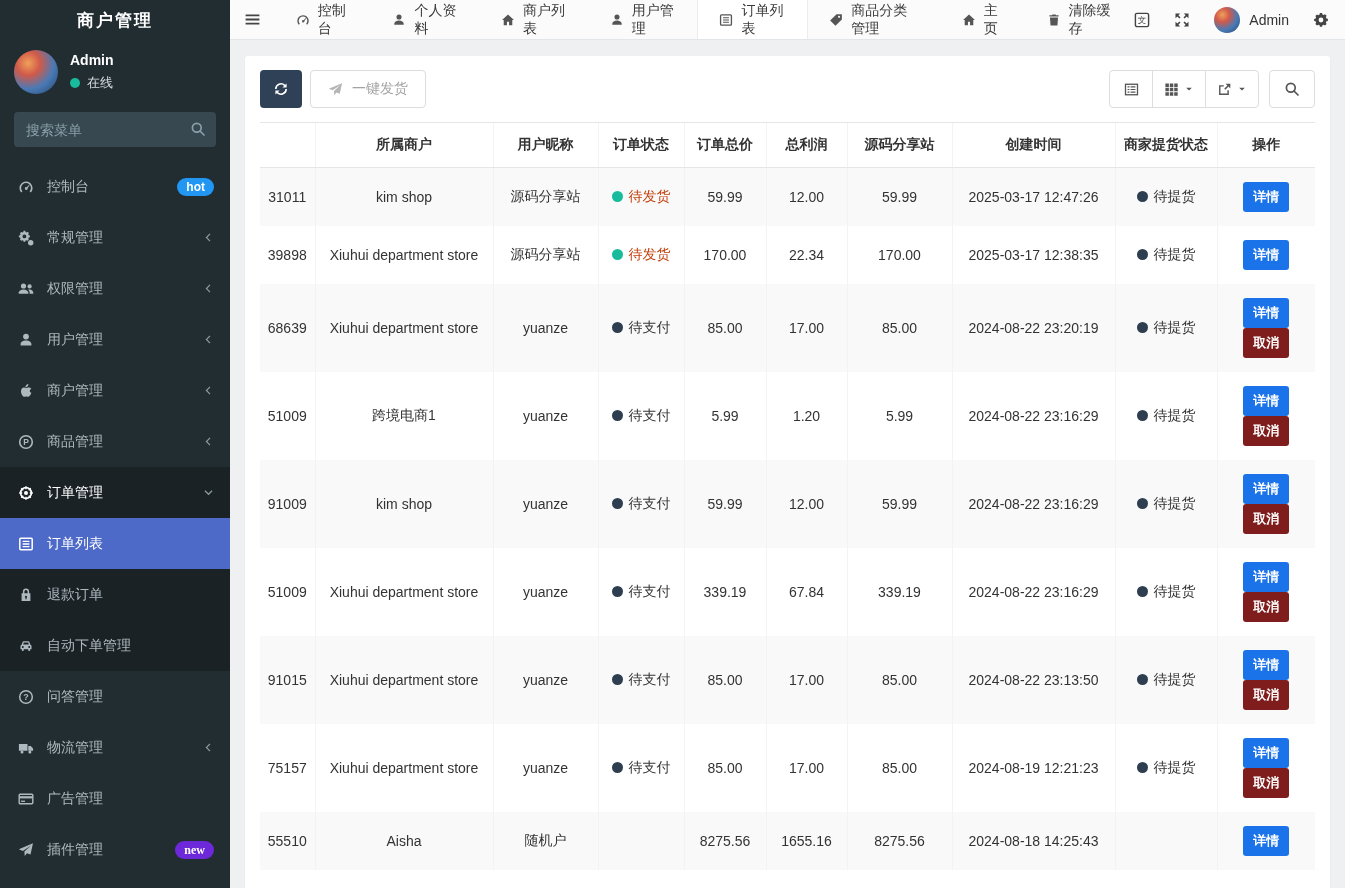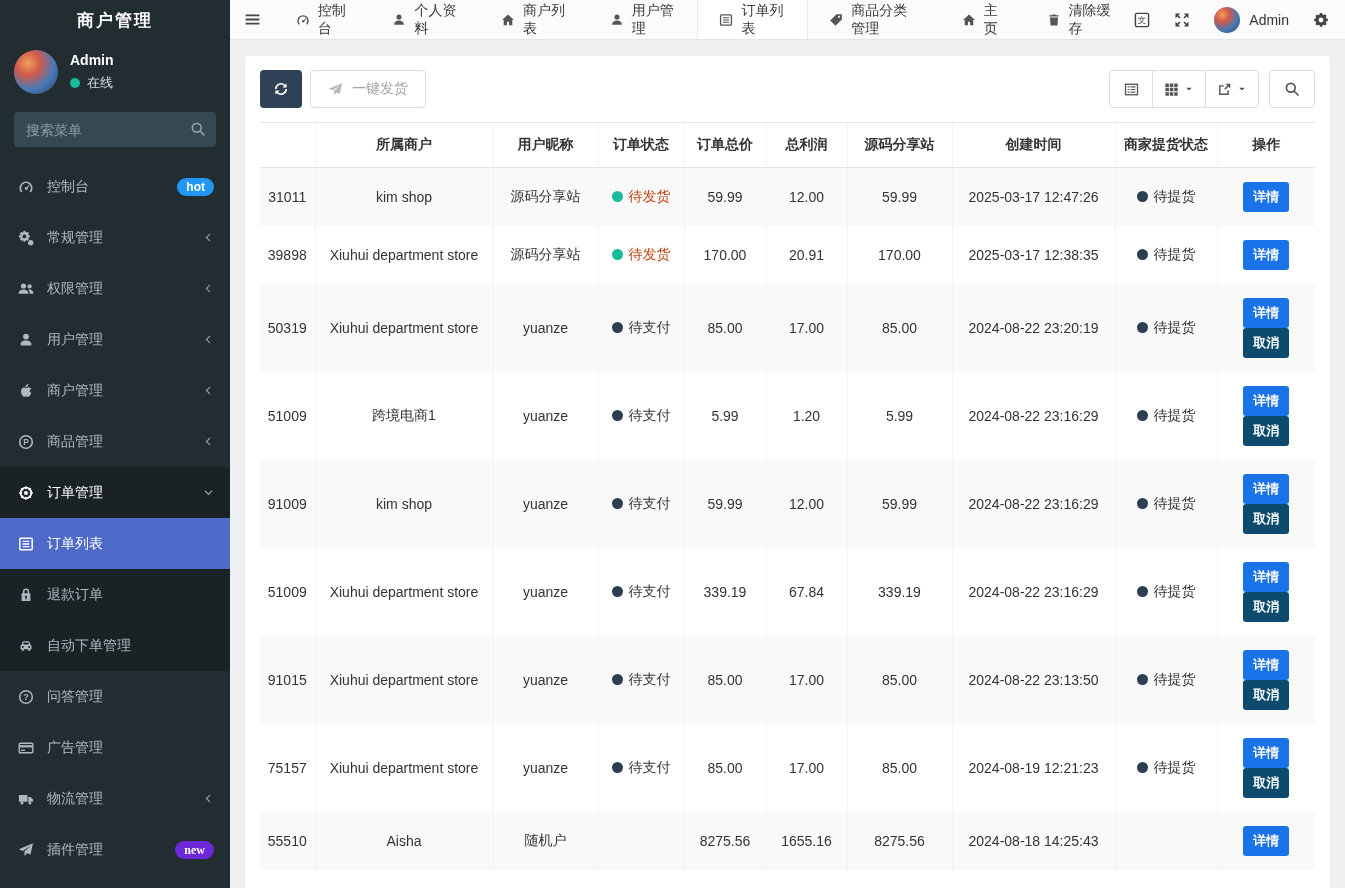--- a/index.html
+++ b/index.html
@@ -73,21 +73,21 @@
   table { width:100%; border-collapse:collapse; table-layout:fixed; font-size:14px; }
   th { font-weight:bold; text-align:center; padding:13px 6px; border-top:1px solid #e6e6e6; border-bottom:1px solid #e6e6e6; color:#333; }
   td { text-align:center; padding:14px 6px; color:#333; }
   th + th, td + td { border-left:1px solid #f3f3f3; }
   tbody tr:nth-child(odd) td { background:#f9f9f9; }
   .st-dot { width:11px; height:11px; border-radius:50%; display:inline-block; vertical-align:-1px; margin-right:6px; }
   .st-ship { color:#c2410c; }
   .act-btn { border:none; border-radius:3px; color:#fff; font-size:13px; font-weight:bold; padding:6px 10px;
     margin:0 3px; cursor:pointer; font-family:inherit; }
   .act-detail { background:#1a73e8; }
-  .act-cancel { background:#0c4a6e; }
+  .act-cancel { background:#7f1d1d; }
 </style>
 </head>
 <body>
 
 <div class="app">
 
   <aside class="sidebar">
     <div class="brand">商户管理</div>
     <div class="user-panel">
       <div class="avatar"></div>
@@ -240,42 +240,42 @@
           <span class="mi-icon">
             <svg viewBox="0 0 16 16">
               <circle cx="8" cy="8" r="6.3" fill="none" stroke="currentColor" stroke-width="1.5"></circle>
               <text x="8" y="11.3" text-anchor="middle" font-size="9" font-weight="bold" fill="currentColor">?</text>
             </svg>
           </span>
           <span class="mi-label">问答管理</span>
         </div>
         <div class="menu-item">
           <span class="mi-icon">
+            <svg viewBox="0 0 16 16" fill="currentColor">
+              <path d="M.9 3.9h8.6v6.8H.9zM10.3 6h2.4l2.4 2.6v2.1h-4.8z"></path>
+              <circle cx="4" cy="11.9" r="1.5"></circle>
+              <circle cx="11.9" cy="11.9" r="1.5"></circle>
+            </svg>
+          </span>
+          <span class="mi-label">物流管理</span>
+          <span class="chev">
+            <svg viewBox="0 0 16 16">
+              <path d="M10.2 2.8L5 8l5.2 5.2" fill="none" stroke="currentColor" stroke-width="1.8"></path>
+            </svg>
+          </span>
+        </div>
+        <div class="menu-item">
+          <span class="mi-icon">
             <svg viewBox="0 0 16 16">
               <rect x="1.2" y="3.3" width="13.6" height="9.4" rx="1" fill="none" stroke="currentColor" stroke-width="1.4"></rect>
               <rect x="1.2" y="5.2" width="13.6" height="2.2" fill="currentColor"></rect>
               <rect x="3" y="9.6" width="4" height="1.3" fill="currentColor"></rect>
             </svg>
           </span>
           <span class="mi-label">广告管理</span>
-        </div>
-        <div class="menu-item">
-          <span class="mi-icon">
-            <svg viewBox="0 0 16 16" fill="currentColor">
-              <path d="M.9 3.9h8.6v6.8H.9zM10.3 6h2.4l2.4 2.6v2.1h-4.8z"></path>
-              <circle cx="4" cy="11.9" r="1.5"></circle>
-              <circle cx="11.9" cy="11.9" r="1.5"></circle>
-            </svg>
-          </span>
-          <span class="mi-label">物流管理</span>
-          <span class="chev">
-            <svg viewBox="0 0 16 16">
-              <path d="M10.2 2.8L5 8l5.2 5.2" fill="none" stroke="currentColor" stroke-width="1.8"></path>
-            </svg>
-          </span>
         </div>
         <div class="menu-item">
           <span class="mi-icon">
             <svg viewBox="0 0 16 16" fill="currentColor">
               <path d="M15 1.2L.8 7.3l4.1 1.6L13 3.4 6.4 9.6l.3 4.4 2.3-2.8 3.5 1.4z"></path>
             </svg>
           </span>
           <span class="mi-label">插件管理</span>
           <span class="badge" style="background: #6d28d9; font-family: Liberation Serif, serif;">new</span>
         </div>
@@ -496,28 +496,28 @@
                 <td>2025-03-17 12:47:26</td>
                 <td><span class="st-dot" style="background: rgb(44, 62, 80);"></span><span>待提货</span></td>
                 <td><button class="act-btn act-detail">详情</button></td>
               </tr>
               <tr>
                 <td>39898</td>
                 <td>Xiuhui department store</td>
                 <td>源码分享站</td>
                 <td><span class="st-dot" style="background: rgb(24, 188, 156);"></span><span class="st-ship">待发货</span></td>
                 <td>170.00</td>
-                <td>20.91</td>
+                <td>22.34</td>
                 <td>170.00</td>
                 <td>2025-03-17 12:38:35</td>
                 <td><span class="st-dot" style="background: rgb(44, 62, 80);"></span><span>待提货</span></td>
                 <td><button class="act-btn act-detail">详情</button></td>
               </tr>
               <tr>
-                <td>50319</td>
+                <td>68639</td>
                 <td>Xiuhui department store</td>
                 <td>yuanze</td>
                 <td><span class="st-dot" style="background: rgb(44, 62, 80);"></span><span>待支付</span></td>
                 <td>85.00</td>
                 <td>17.00</td>
                 <td>85.00</td>
                 <td>2024-08-22 23:20:19</td>
                 <td><span class="st-dot" style="background: rgb(44, 62, 80);"></span><span>待提货</span></td>
                 <td><button class="act-btn act-detail">详情</button><button class="act-btn act-cancel">取消</button></td>
               </tr>

